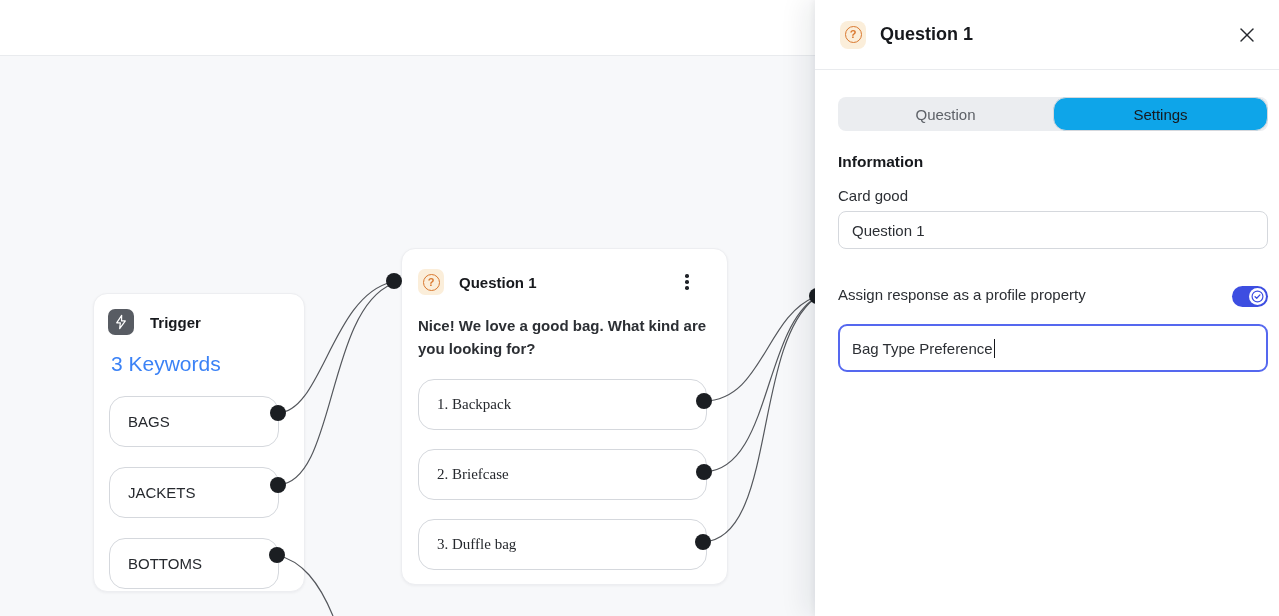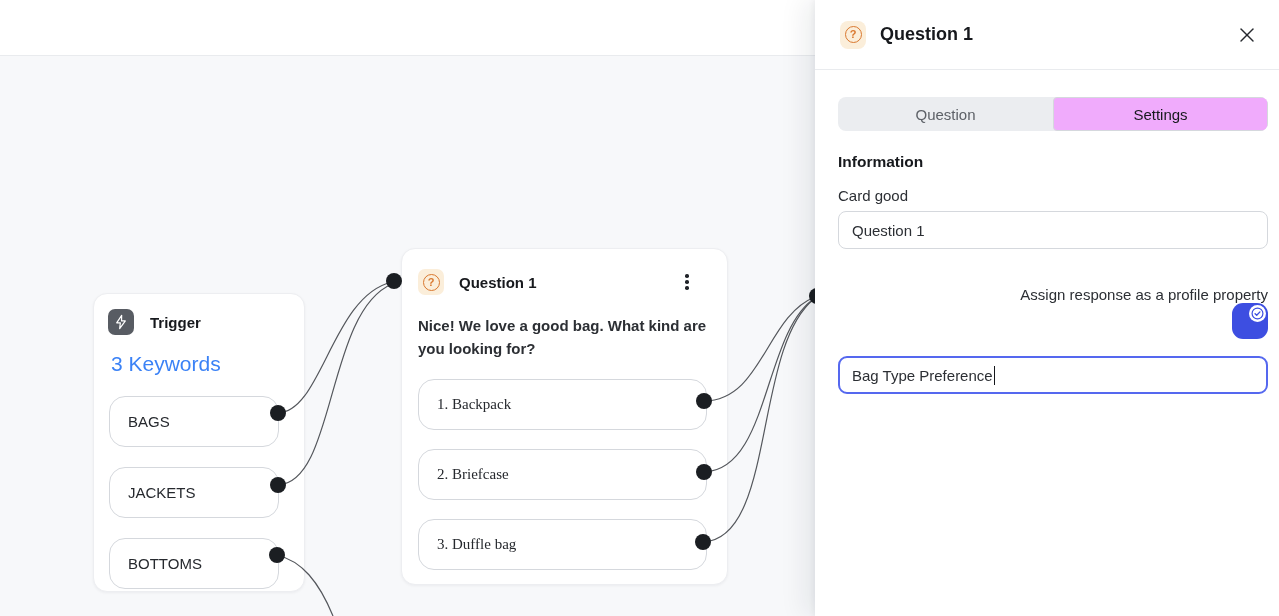--- a/index.html
+++ b/index.html
@@ -80,47 +80,47 @@
     justify-content:center; cursor:pointer; background:none; border:none;
   }
 
   .panel-body { padding:0 11px 0 23px; }
   .seg {
     margin-top:27px; height:34px; background:#ebedf0; border-radius:8px;
     display:flex; overflow:hidden;
   }
   .seg button {
     flex:1 1 50%; font-family:inherit; font-size:15px; border:none; background:transparent;
-    color:#5d6167; cursor:pointer; border-radius:4px;
+    color:#5d6167; cursor:pointer; border-radius:13px;
   }
   .seg button.active {
-    background:#f0abfc; border:1px solid #d5d8dd; color:#17191d;
+    background:#0ea5e9; border:1px solid #d5d8dd; color:#17191d;
   }
 
   .section-heading { margin-top:22px; font-size:15.5px; font-weight:bold; color:#17191d; }
   .field-label { margin-top:16px; font-size:15px; color:#2c2f34; }
   .text-input {
     margin-top:7px; width:100%; height:38px; border:1px solid #d5d8dd; border-radius:8px;
     font-family:inherit; font-size:15px; color:#2c2f34; padding:0 13px; background:#fff;
     display:block;
   }
-  .assign-row { margin-top:37px; display:flex; align-items:flex-end; justify-content:space-between;flex-direction:column; }
+  .assign-row { margin-top:37px; display:flex; align-items:flex-start; justify-content:space-between; }
   .assign-label { font-size:15px; color:#2c2f34; }
 
   .toggle {
     width:36px; height:21px; border-radius:11px; background:#3d4ee1; position:relative;
     cursor:pointer; flex:0 0 36px;
   }
   .toggle .knob {
     position:absolute; top:2px; right:2px; width:17px; height:17px; border-radius:50%;
     background:#fff; display:flex; align-items:center; justify-content:center;
   }
 
   .focus-input {
-    margin-top:17px; width:100%; height:38px; border:2px solid #5568ef; border-radius:9px;
+    margin-top:17px; width:100%; height:48px; border:2px solid #5568ef; border-radius:9px;
     display:flex; align-items:center; padding:0 12px; font-size:15px; color:#2c2f34;
     background:#fff; cursor:text;
   }
   .caret {
     display:inline-block; width:1.5px; height:19px; background:#15171b; margin-left:1px;
     animation:blink 1.1s steps(1) infinite;
   }
   @keyframes blink { 50% { opacity:0; } }
 </style>
 </head>

